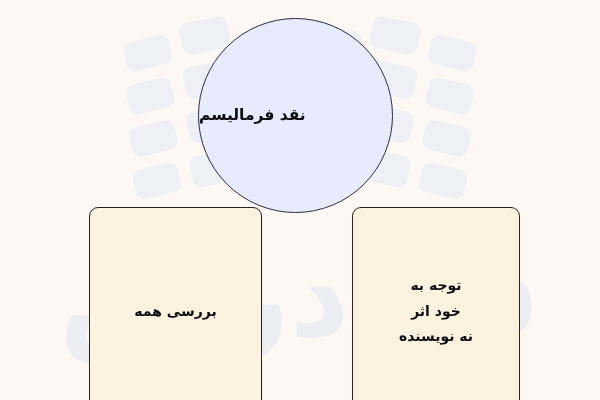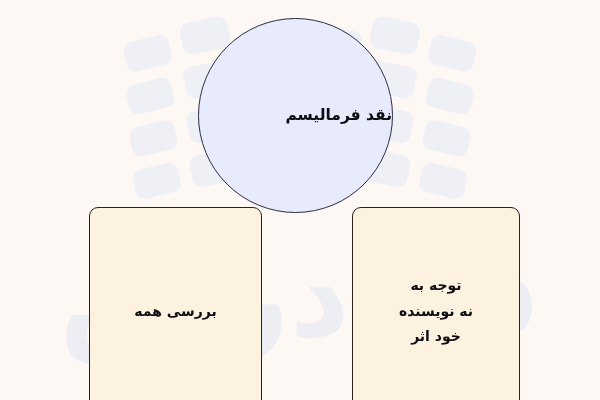--- a/index.html
+++ b/index.html
@@ -58,21 +58,21 @@
     left: 198px;
     top: 18px;
     width: 195px;
     height: 195px;
     border-radius: 50%;
     background: #e7ebfb;
     border: 1px solid #2b2d42;
     box-sizing: border-box;
     display: flex;
     align-items: center;
-    justify-content: flex-start;
+    justify-content: flex-end;
     z-index: 2;
   }
   .circle-label {
     font-size: 15.5px;
     font-weight: 700;
     color: #0d0d12;
     text-align: center;
     line-height: 1.35;
     direction: rtl;
   }
@@ -171,18 +171,18 @@
 
   <div class="leaf-box left">
     <div class="leaf-lines">
       <span class="line">بررسی همه</span>
     </div>
   </div>
 
   <div class="leaf-box right">
     <div class="leaf-lines">
       <span class="line">توجه به</span>
+      <span class="line">خود اثر</span>
       <span class="line">نه نویسنده</span>
-      <span class="line">خود اثر</span>
     </div>
   </div>
 
 </div>
 
 </body></html>

